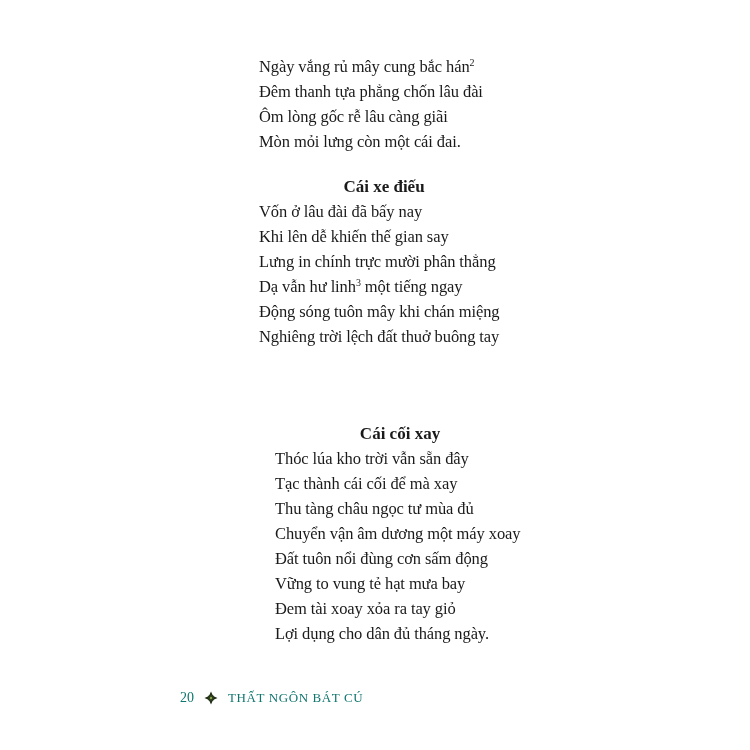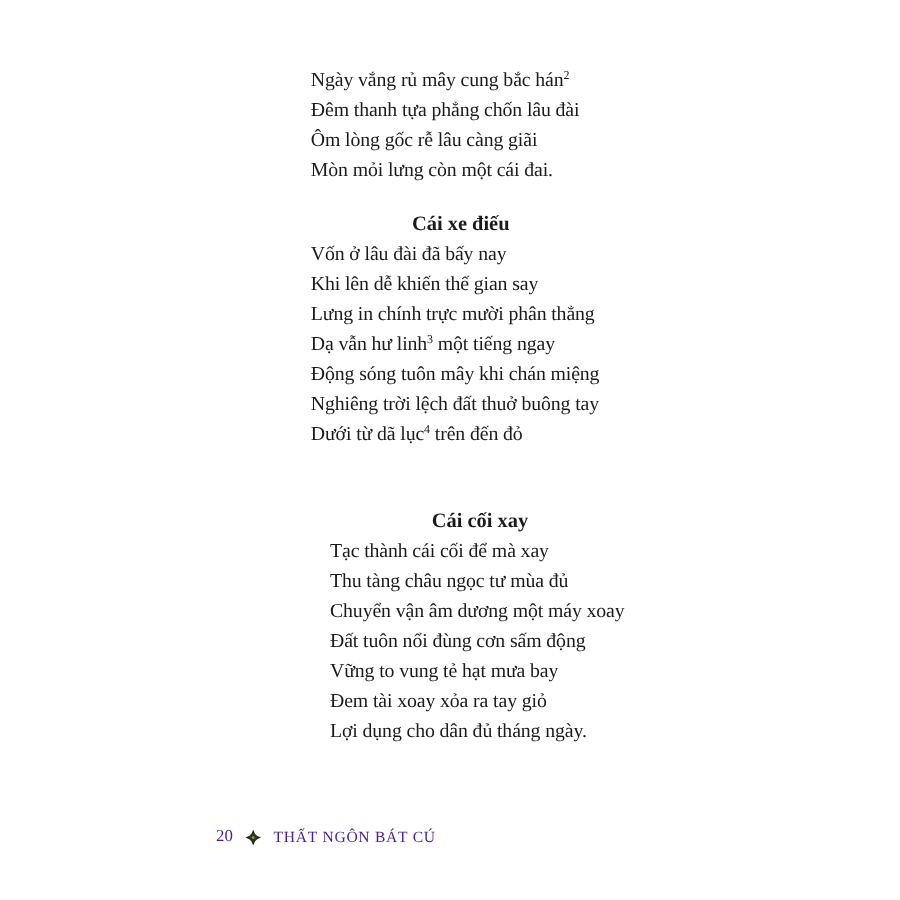--- a/index.html
+++ b/index.html
@@ -47,21 +47,21 @@
       vertical-align: 6px;
     }
     .footer {
       position: absolute;
       left: 180px;
       top: 688px;
       height: 20px;
       display: flex;
       align-items: center;
       font-family: "Liberation Serif", serif;
-      color: #4c1d95;
+      color: #0f766e;
     }
     .page-num {
       font-size: 14px;
       margin-right: 10px;
     }
     .ornament {
       width: 14px;
       height: 14px;
       margin-right: 10px;
       display: inline-block;
@@ -86,25 +86,25 @@
   </div>
 
   <div class="poem-block" style="top:174px;">
     <div class="title">Cái xe điếu</div>
     <div class="line">Vốn ở lâu đài đã bấy nay</div>
     <div class="line">Khi lên dễ khiến thế gian say</div>
     <div class="line">Lưng in chính trực mười phân thẳng</div>
     <div class="line"><span>Dạ vẫn hư linh</span><sup>3</sup><span> một tiếng ngay</span></div>
     <div class="line">Động sóng tuôn mây khi chán miệng</div>
     <div class="line">Nghiêng trời lệch đất thuở buông tay</div>
-    <div class="line"><span>Dưới từ dã lục</span><sup>4</sup><span> trên đến đỏ</span></div>
   </div>
 
   <div class="poem-block" style="top:421px;margin-left:16px;">
     <div class="title">Cái cối xay</div>
+    <div class="line">Thóc lúa kho trời vẫn sẵn đây</div>
     <div class="line">Tạc thành cái cối để mà xay</div>
     <div class="line">Thu tàng châu ngọc tư mùa đủ</div>
     <div class="line">Chuyển vận âm dương một máy xoay</div>
     <div class="line">Đất tuôn nổi đùng cơn sấm động</div>
     <div class="line">Vững to vung tẻ hạt mưa bay</div>
     <div class="line">Đem tài xoay xỏa ra tay giỏ</div>
     <div class="line">Lợi dụng cho dân đủ tháng ngày.</div>
   </div>
 
   <div class="footer">

